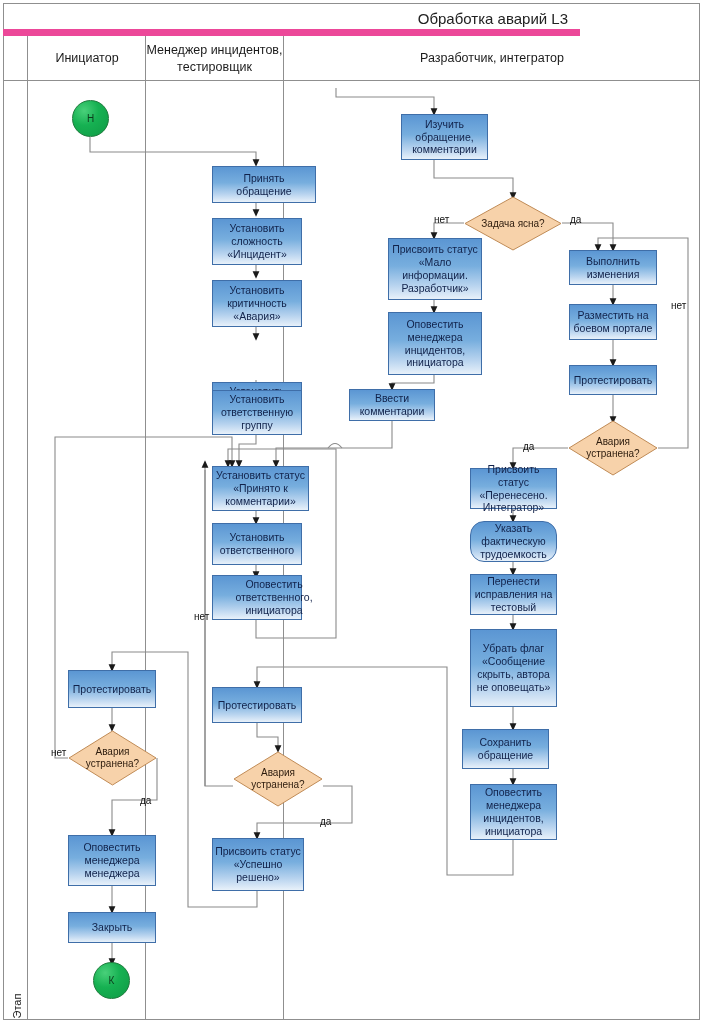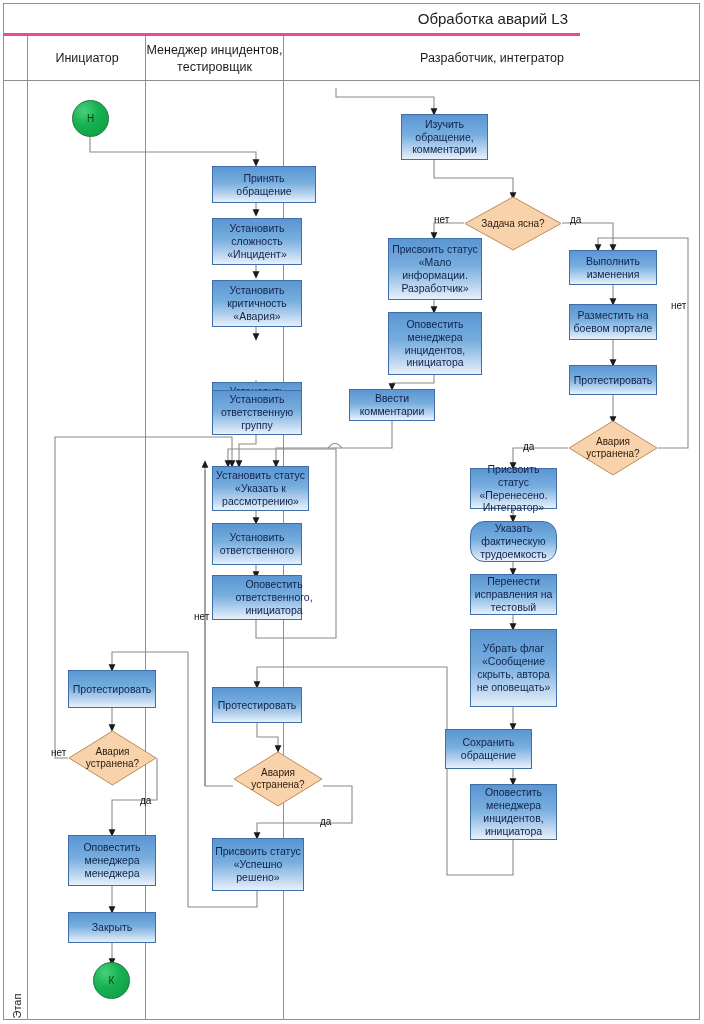--- a/index.html
+++ b/index.html
@@ -1,21 +1,21 @@
 <!DOCTYPE html>
 <html><head>
 <meta charset="utf-8">
 <style>
   html,body{margin:0;padding:0;background:#ffffff;}
   body{font-family:"Liberation Sans","DejaVu Sans",sans-serif;}
   #page{position:relative;width:704px;height:1024px;background:#fff;overflow:hidden;}
 
   
   .frame{position:absolute;left:3px;top:3px;width:697px;height:1017px;border:1px solid #8f8f8f;box-sizing:border-box;}
-  .title-bar{position:absolute;left:3px;top:3px;width:577px;height:33px;box-sizing:border-box;border-bottom:3px solid #ec4899;padding-left:40px;}
+  .title-bar{position:absolute;left:3px;top:3px;width:577px;height:33px;box-sizing:border-box;border-bottom:7px solid #ec4899;padding-left:40px;}
   .title-txt{position:absolute;right:12px;top:7px;font-size:15px;color:#222;white-space:nowrap;}
 
   .hdr-row{position:absolute;top:36px;height:45px;box-sizing:border-box;border-bottom:1px solid #8f8f8f;}
   .lane-head{position:absolute;top:36px;height:45px;display:flex;align-items:center;justify-content:center;
              text-align:center;font-size:12.5px;color:#1b1b1b;line-height:1.35;box-sizing:border-box;}
   .vline{position:absolute;top:36px;width:0;border-left:1px solid #8f8f8f;}
   .stage-col{position:absolute;left:3px;top:36px;width:25px;height:984px;box-sizing:border-box;border-right:1px solid #8f8f8f;}
   .stage-label{position:absolute;left:-16px;bottom:8px;width:60px;font-size:11px;color:#1b1b1b;
                transform:rotate(-90deg);transform-origin:center;text-align:center;white-space:nowrap;}
 
@@ -139,38 +139,38 @@
   </div>
   <div class="term" style="left:93px;top:962px;width:37px;height:37px;">
     <span>К</span>
   </div>
 
   <div class="node" style="left:212px;top:166px;width:104px;height:37px;">Принять обращение</div>
   <div class="node" style="left:212px;top:218px;width:90px;height:47px;">Установить сложность «Инцидент»</div>
   <div class="node" style="left:212px;top:280px;width:90px;height:47px;">Установить критичность «Авария»</div>
   <div class="node" style="left:212px;top:337px;width:90px;height:32px;margin-top:45px;">Установить категорию</div>
   <div class="node" style="left:212px;top:390px;width:90px;height:45px;">Установить ответственную группу</div>
-  <div class="node" style="left:212px;top:466px;width:97px;height:45px;">Установить статус «Указать к рассмотрению»</div>
+  <div class="node" style="left:212px;top:466px;width:97px;height:45px;">Установить статус «Принято к комментарии»</div>
   <div class="node" style="left:212px;top:523px;width:90px;height:42px;">Установить ответственного</div>
   <div class="node" style="left:212px;top:575px;width:90px;height:45px;padding-left:36px;">Оповестить ответственного, инициатора</div>
   <div class="node" style="left:212px;top:687px;width:90px;height:36px;">Протестировать</div>
   <div class="node" style="left:212px;top:838px;width:92px;height:53px;">Присвоить статус «Успешно решено»</div>
 
   <div class="node" style="left:401px;top:114px;width:87px;height:46px;">Изучить обращение, комментарии</div>
   <div class="node" style="left:388px;top:238px;width:94px;height:62px;">Присвоить статус «Мало информации. Разработчик»</div>
   <div class="node" style="left:388px;top:312px;width:94px;height:63px;">Оповестить менеджера инцидентов, инициатора</div>
   <div class="node" style="left:349px;top:389px;width:86px;height:32px;">Ввести комментарии</div>
   <div class="node" style="left:569px;top:250px;width:88px;height:35px;">Выполнить изменения</div>
   <div class="node" style="left:569px;top:304px;width:88px;height:36px;">Разместить на боевом портале</div>
   <div class="node" style="left:569px;top:365px;width:88px;height:30px;">Протестировать</div>
   <div class="node" style="left:470px;top:468px;width:87px;height:41px;">Присвоить статус «Перенесено. Интегратор»</div>
   <div class="node" style="left:470px;top:521px;width:87px;height:41px;border-radius:14px;">Указать фактическую трудоемкость</div>
   <div class="node" style="left:470px;top:574px;width:87px;height:41px;">Перенести исправления на тестовый</div>
   <div class="node" style="left:470px;top:629px;width:87px;height:78px;">Убрать флаг «Сообщение скрыть, автора не оповещать»</div>
-  <div class="node" style="left:445px;top:729px;width:87px;height:40px;">Сохранить обращение</div>
+  <div class="node" style="left:462px;top:729px;width:87px;height:40px;">Сохранить обращение</div>
   <div class="node" style="left:470px;top:784px;width:87px;height:56px;">Оповестить менеджера инцидентов, инициатора</div>
 
   <div class="node" style="left:68px;top:670px;width:88px;height:38px;">Протестировать</div>
   <div class="node" style="left:68px;top:835px;width:88px;height:51px;">Оповестить менеджера менеджера</div>
   <div class="node" style="left:68px;top:912px;width:88px;height:31px;">Закрыть</div>
 
   <div class="dia" style="left:464px;top:196px;width:98px;height:55px;">
     <svg width="98" height="55" viewBox="0 0 98 55" xmlns="http://www.w3.org/2000/svg">
       <polygon points="49,1 97,27.5 49,54 1,27.5" fill="#f7d2aa" stroke="#c08b56" stroke-width="1"></polygon>
     </svg>

